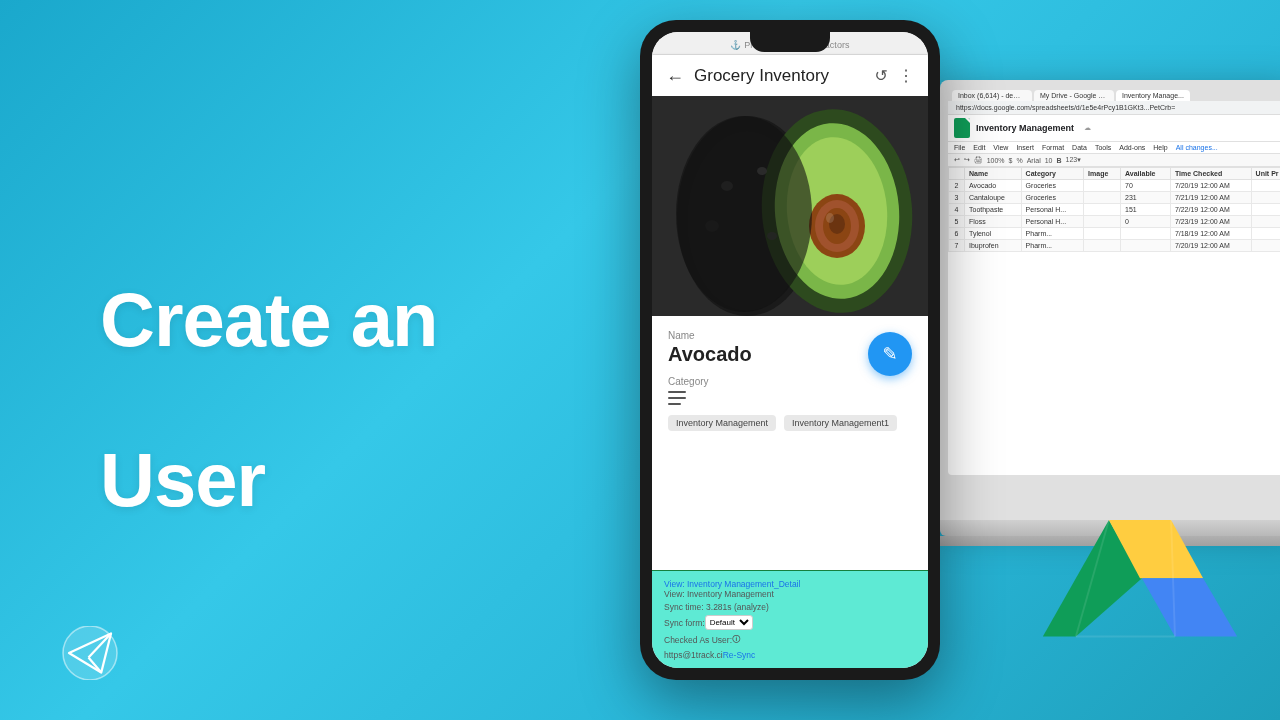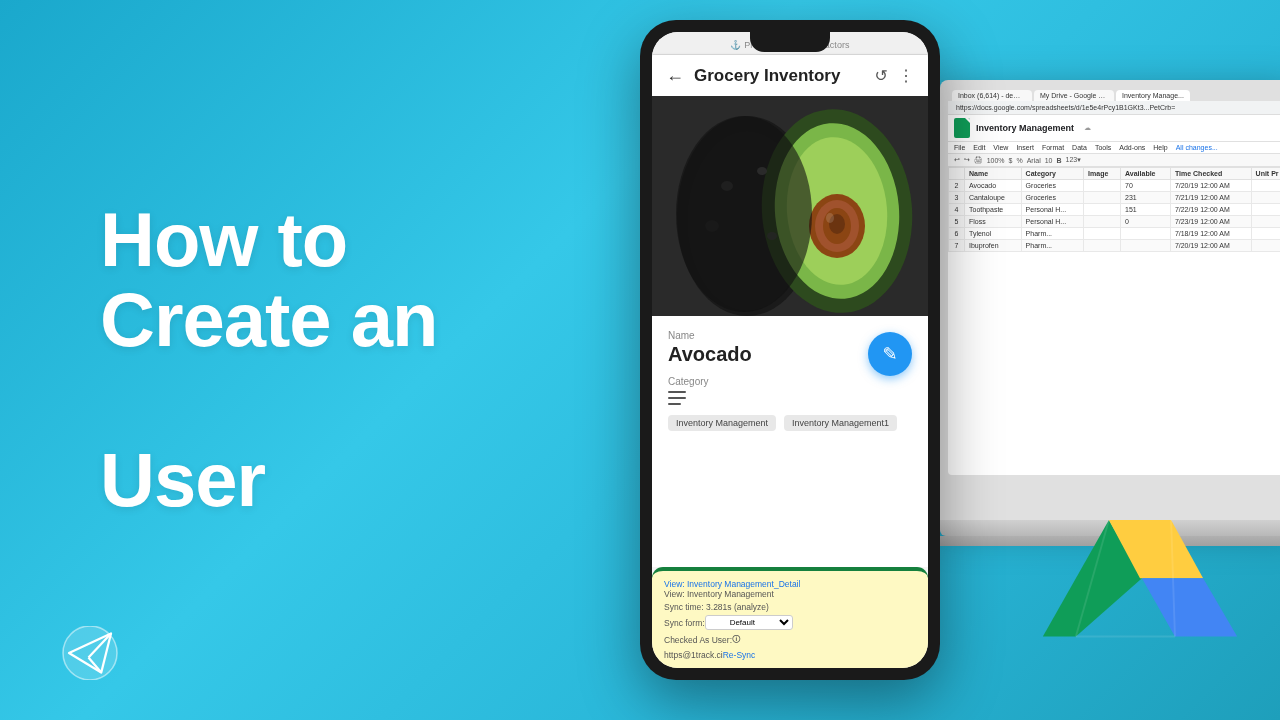--- a/index.html
+++ b/index.html
@@ -120,21 +120,21 @@
 
     .app-bar-back {
       font-size: 18px;
       color: #333;
       margin-right: 10px;
       cursor: pointer;
     }
 
     .app-bar-title {
       font-size: 17px;
-      font-weight: 700;
+      font-weight: 400;
       color: #222;
       flex: 1;
     }
 
     .app-bar-icons {
       display: flex;
       gap: 10px;
       align-items: center;
     }
 
@@ -237,46 +237,45 @@
       cursor: pointer;
     }
 
     .fab-edit-icon {
       color: white;
       font-size: 18px;
     }
 
     
     .bottom-info {
-      background: #fef9c3;
+      background: #5eead4;
       padding: 8px 12px;
-      border-top: 4px solid #15803d;
+      border-top: 1px solid #15803d;
       font-size: 8.5px;
       color: #555;
       flex-shrink: 0;
-      border-radius: 11px;
     }
 
     .bottom-info a {
       color: #1a73e8;
       text-decoration: none;
     }
 
     .bottom-row {
       display: flex;
       justify-content: flex-start;
       align-items: center;
       margin-top: 3px;
     }
 
     .sync-select {
       background: white;
       border: 1px solid #ccc;
       border-radius: 3px;
-      padding: 1px 20px;
+      padding: 1px 0;
       font-size: 8px;
     }
 
     
     .laptop-container {
       position: absolute;
       right: -20px;
       top: 80px;
       width: 360px;
       height: 540px;
@@ -467,21 +466,21 @@
       height: 54px;
     }
   </style>
 </head>
 <body>
 
 <div class="bg"></div>
 
 <div class="left-panel">
   <h1 class="main-title">
-    <span>How to</span><br>
+    <br>
     <span>Create an</span><br>
     <br>
     <span>User</span>
   </h1>
 </div>
 
 <div class="logo-container">
   <svg class="paper-plane" viewBox="0 0 80 72" fill="none" xmlns="http://www.w3.org/2000/svg">
     <circle cx="40" cy="36" r="36" fill="rgba(255,255,255,0.15)" stroke="rgba(255,255,255,0.5)" stroke-width="2"></circle>
     <polygon points="12,36 68,10 55,62" fill="none" stroke="white" stroke-width="3" stroke-linejoin="round"></polygon>

